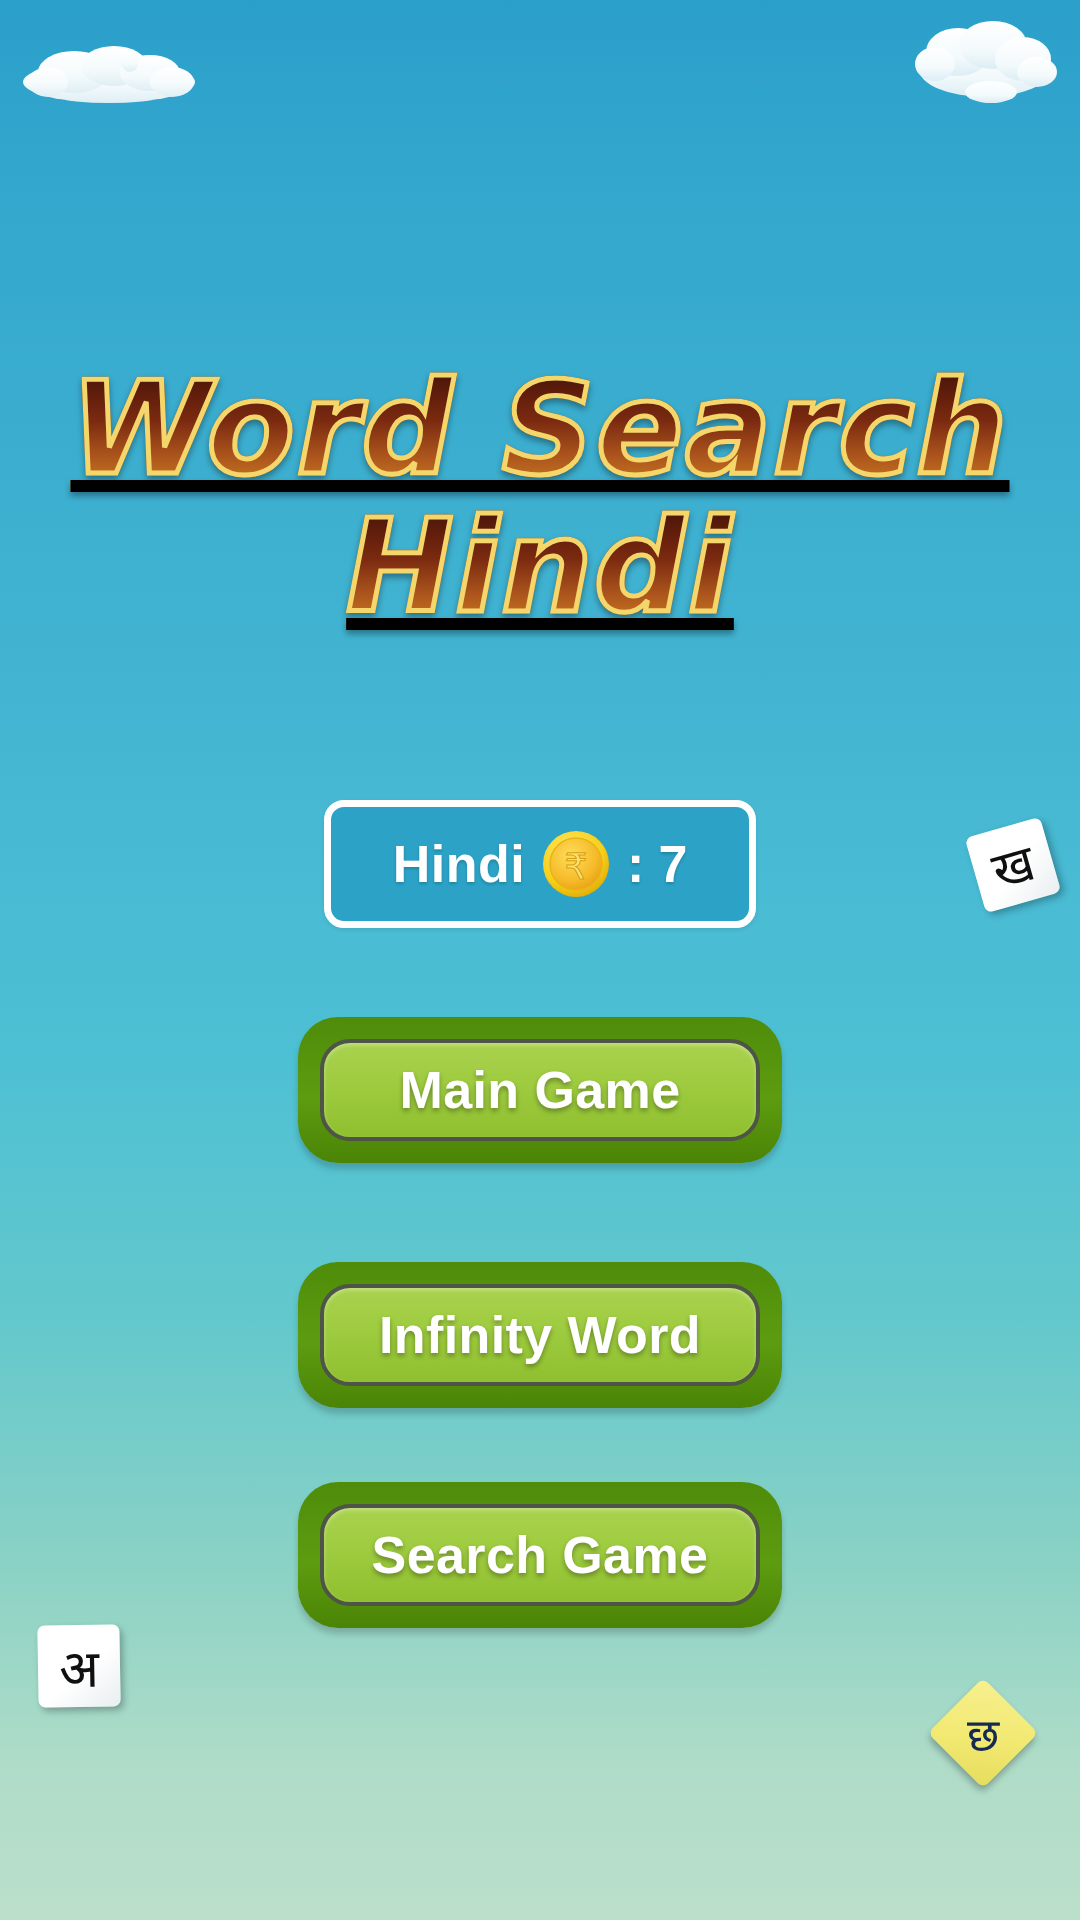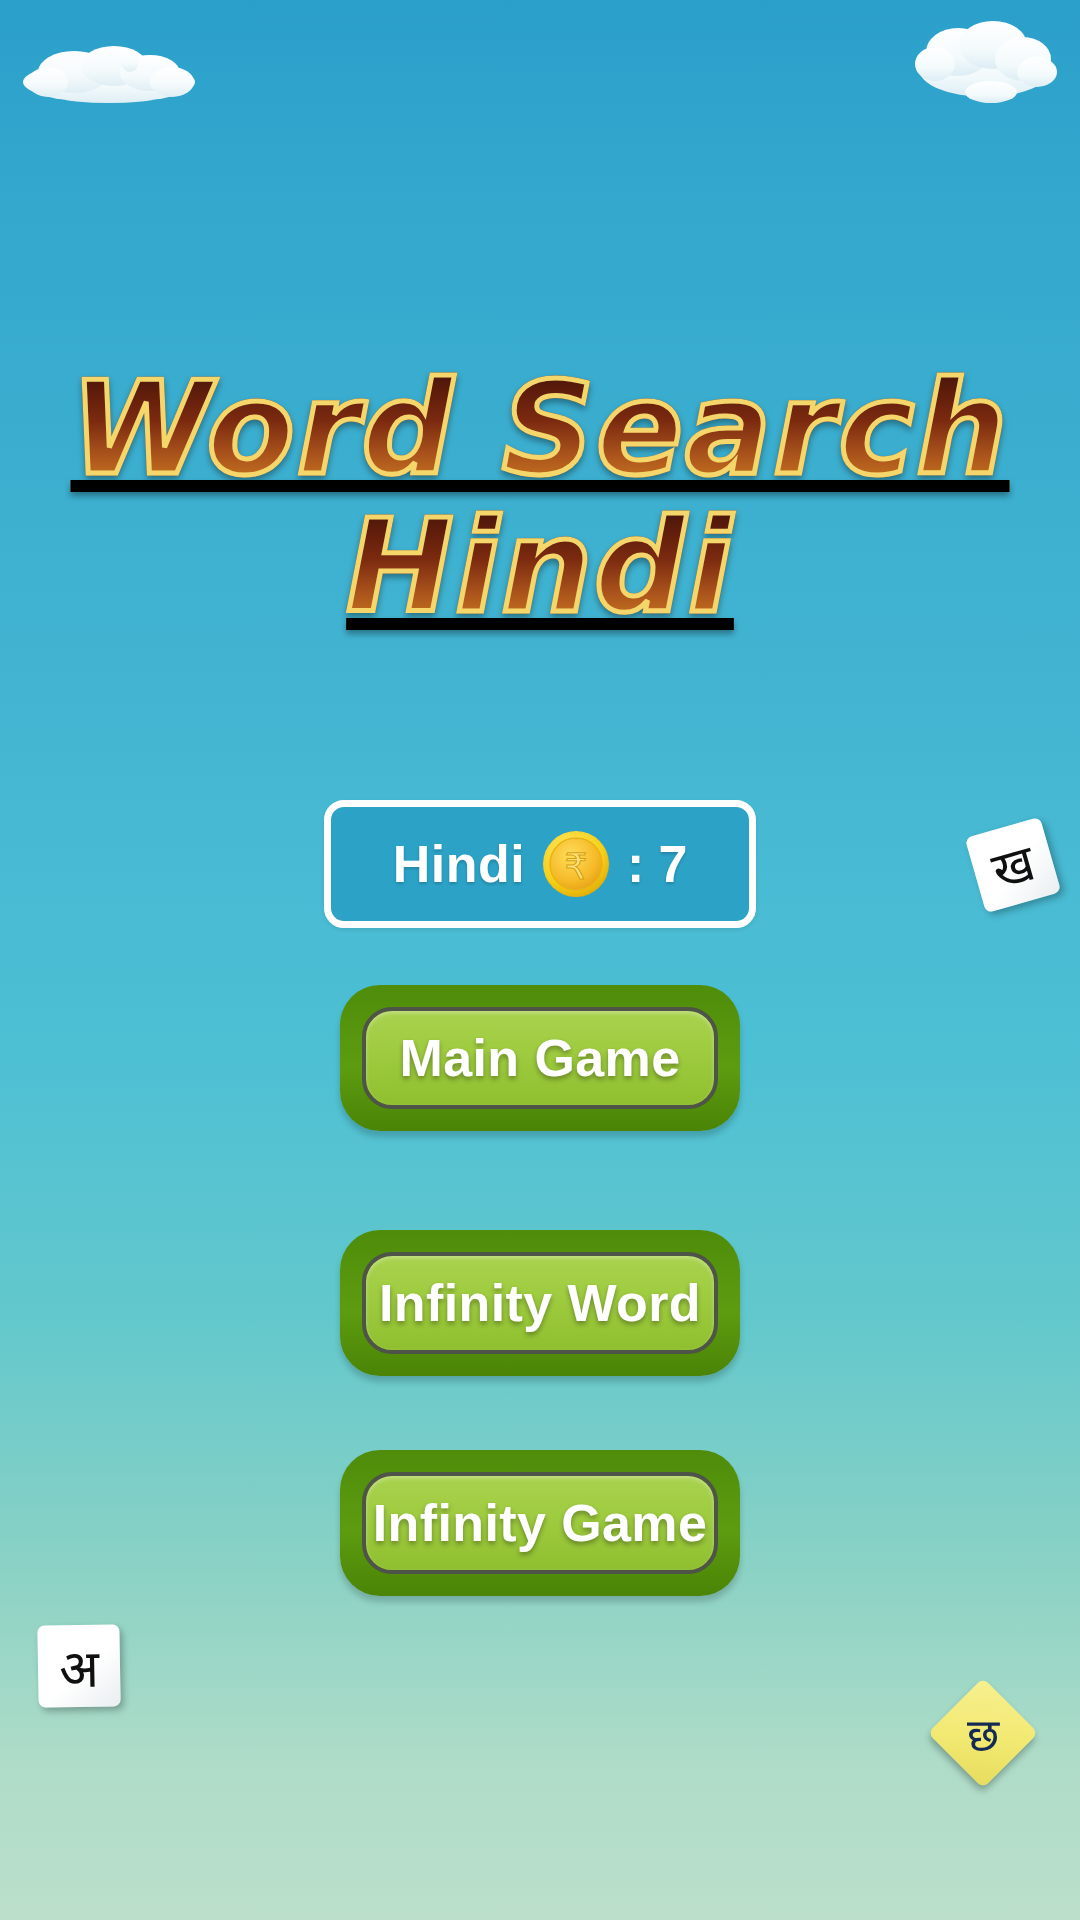--- a/index.html
+++ b/index.html
@@ -104,27 +104,28 @@
     font-weight: bold;
     text-shadow: 0 2px 3px rgba(0,0,0,0.18);
   }
   .coins-sep { margin-right: 14px; }
 
   
   .btn {
     position: absolute;
     left: 50%;
     transform: translateX(-50%);
-    width: 400px;
+    width: 484px;
     height: 146px;
     border-radius: 40px;
     background: linear-gradient(to bottom, #4e8c0a 0%, #5d9c10 55%, #4b8406 100%);
     padding: 22px;
     box-shadow: 0 6px 6px rgba(0,0,0,0.18);
     cursor: pointer;
+    margin-top: 32px;
   }
   .btn-inner {
     width: 100%;
     height: 100%;
     border-radius: 30px;
     border: 4px solid #4e5447;
     background: linear-gradient(to bottom, #a9d24e 0%, #9ecb3f 45%, #8fbf2f 100%);
     display: flex;
     align-items: center;
     justify-content: center;
@@ -275,21 +276,21 @@
   </div>
 
   <div class="btn" id="btn-infinity">
     <div class="btn-inner">
       <span class="btn-label">Infinity Word</span>
     </div>
   </div>
 
   <div class="btn" id="btn-english">
     <div class="btn-inner">
-      <span class="btn-label">Infinity Game</span>
+      <span class="btn-label">Search Game</span>
     </div>
   </div>
 
 
   <div class="tile tile-white" id="tile-kha">
     <span class="tile-glyph">ख</span>
   </div>
 
   <div class="tile tile-white" id="tile-a">
     <span class="tile-glyph">अ</span>

